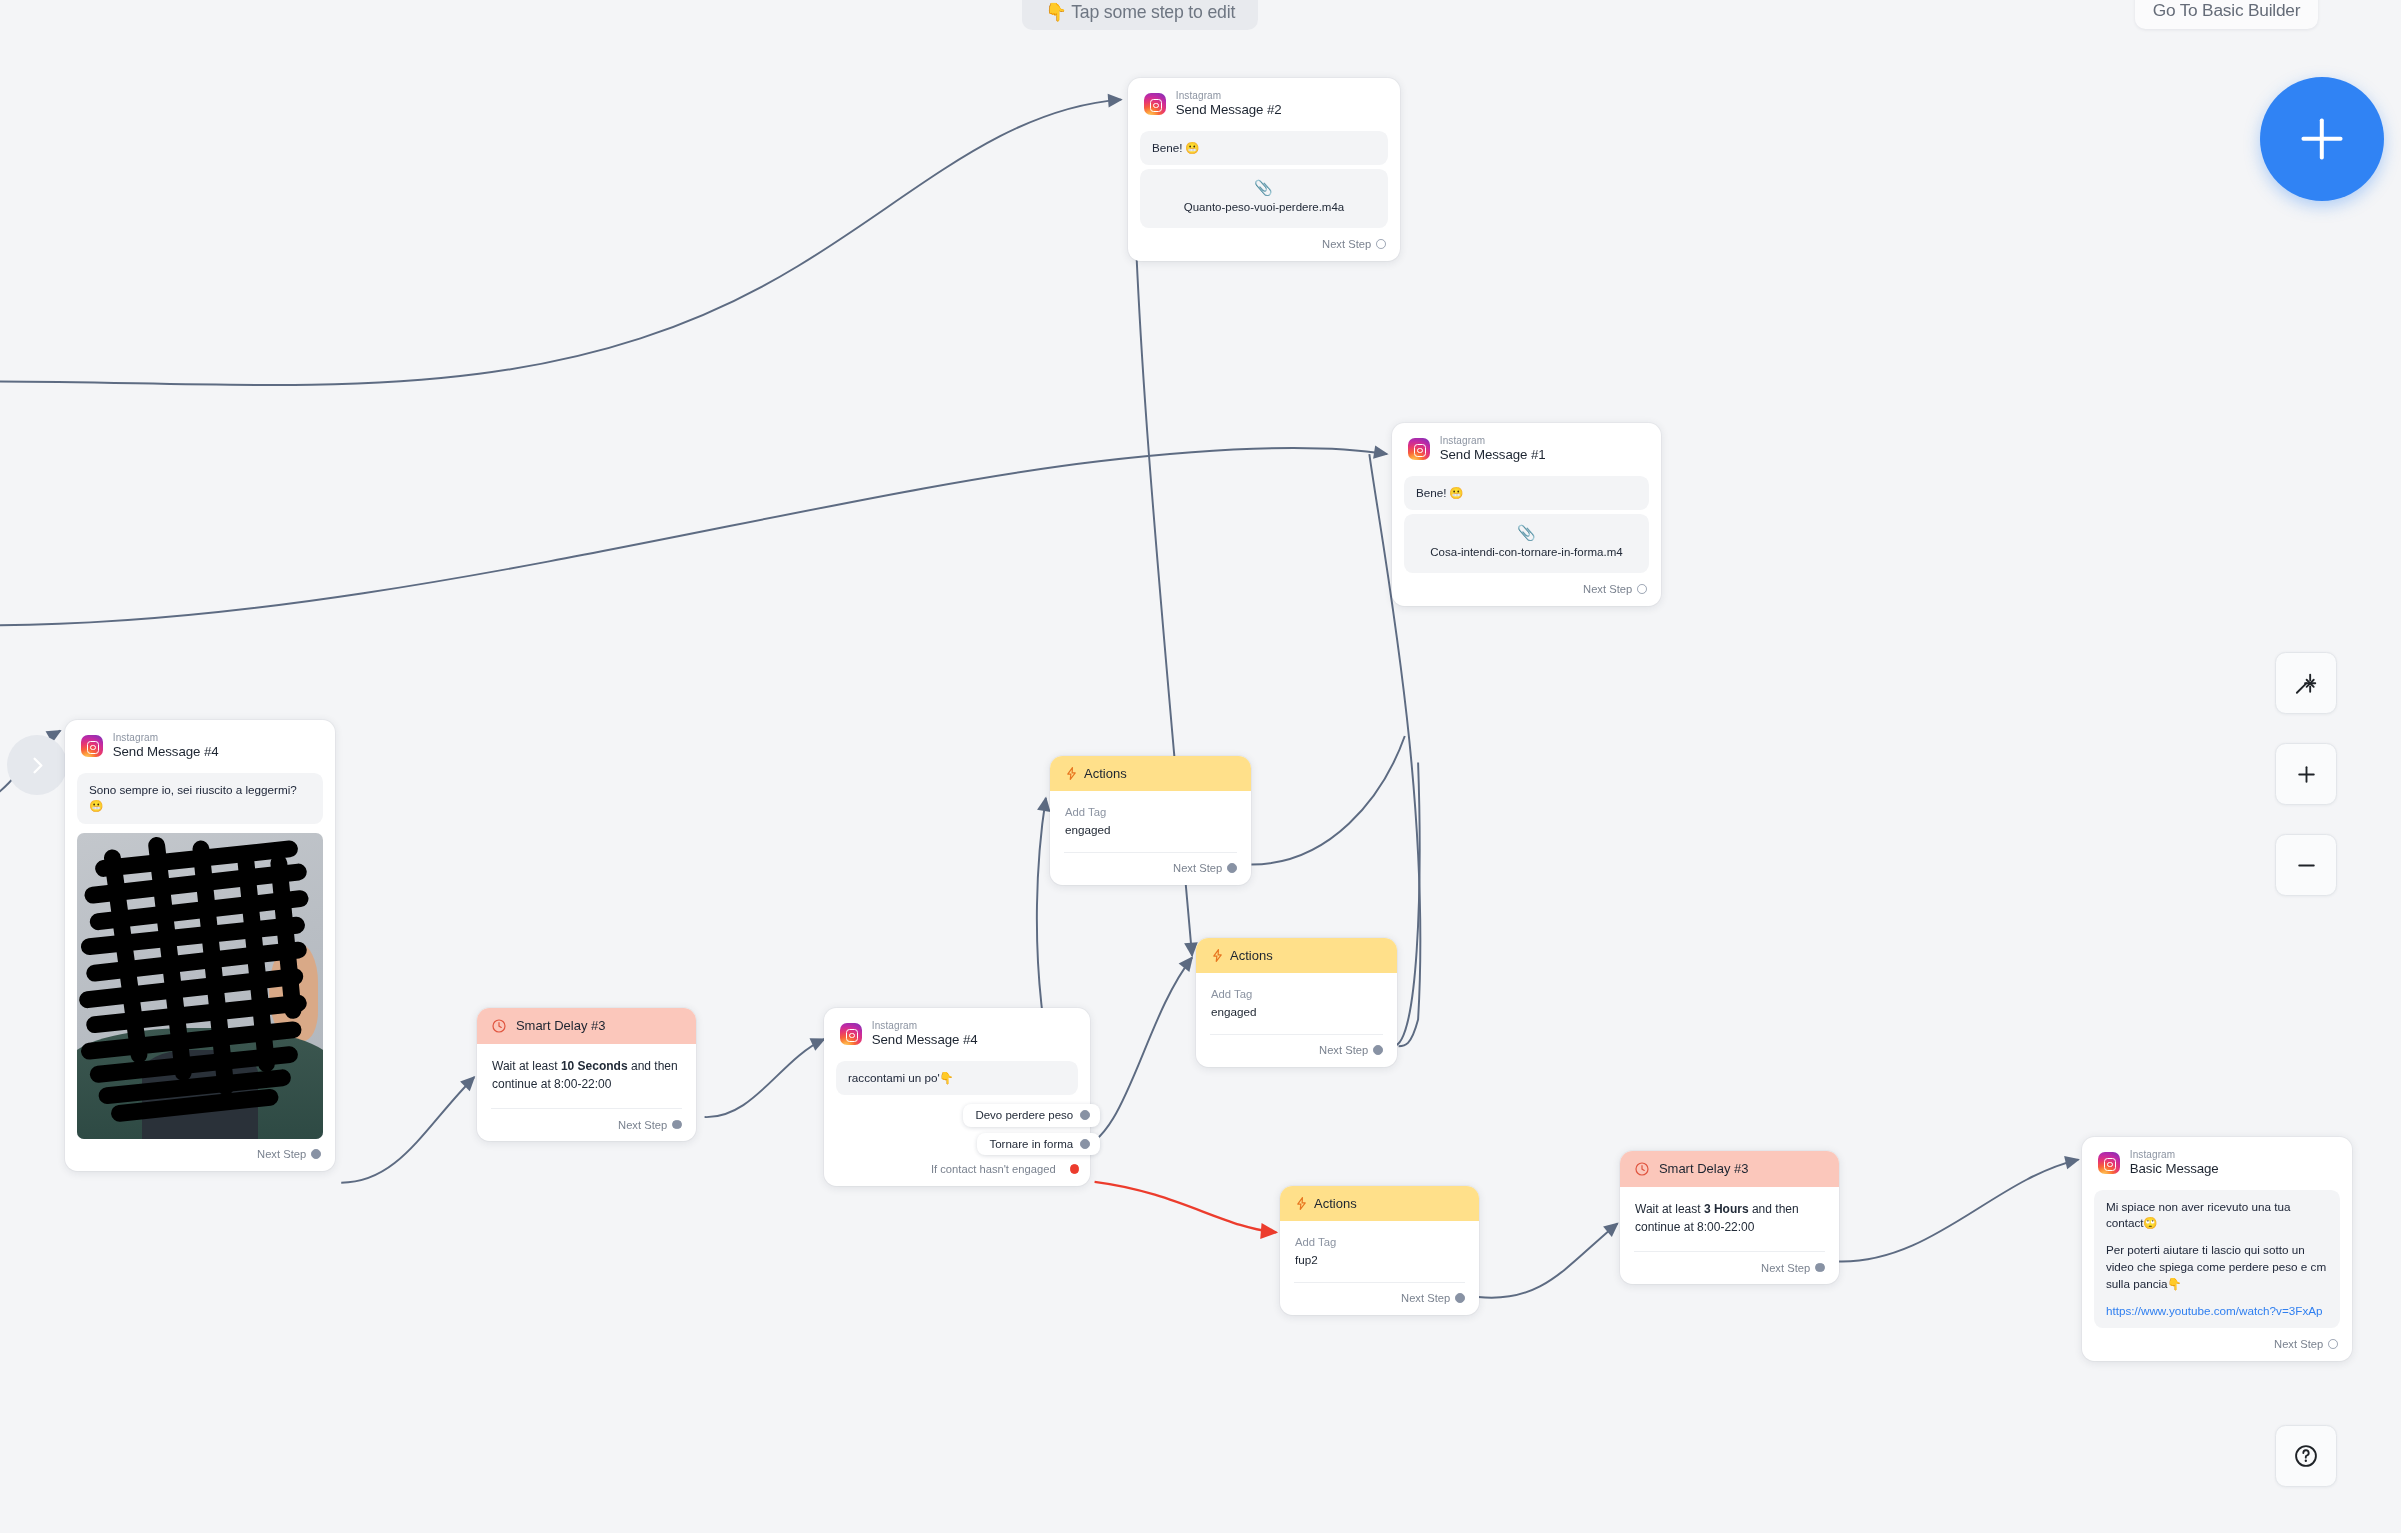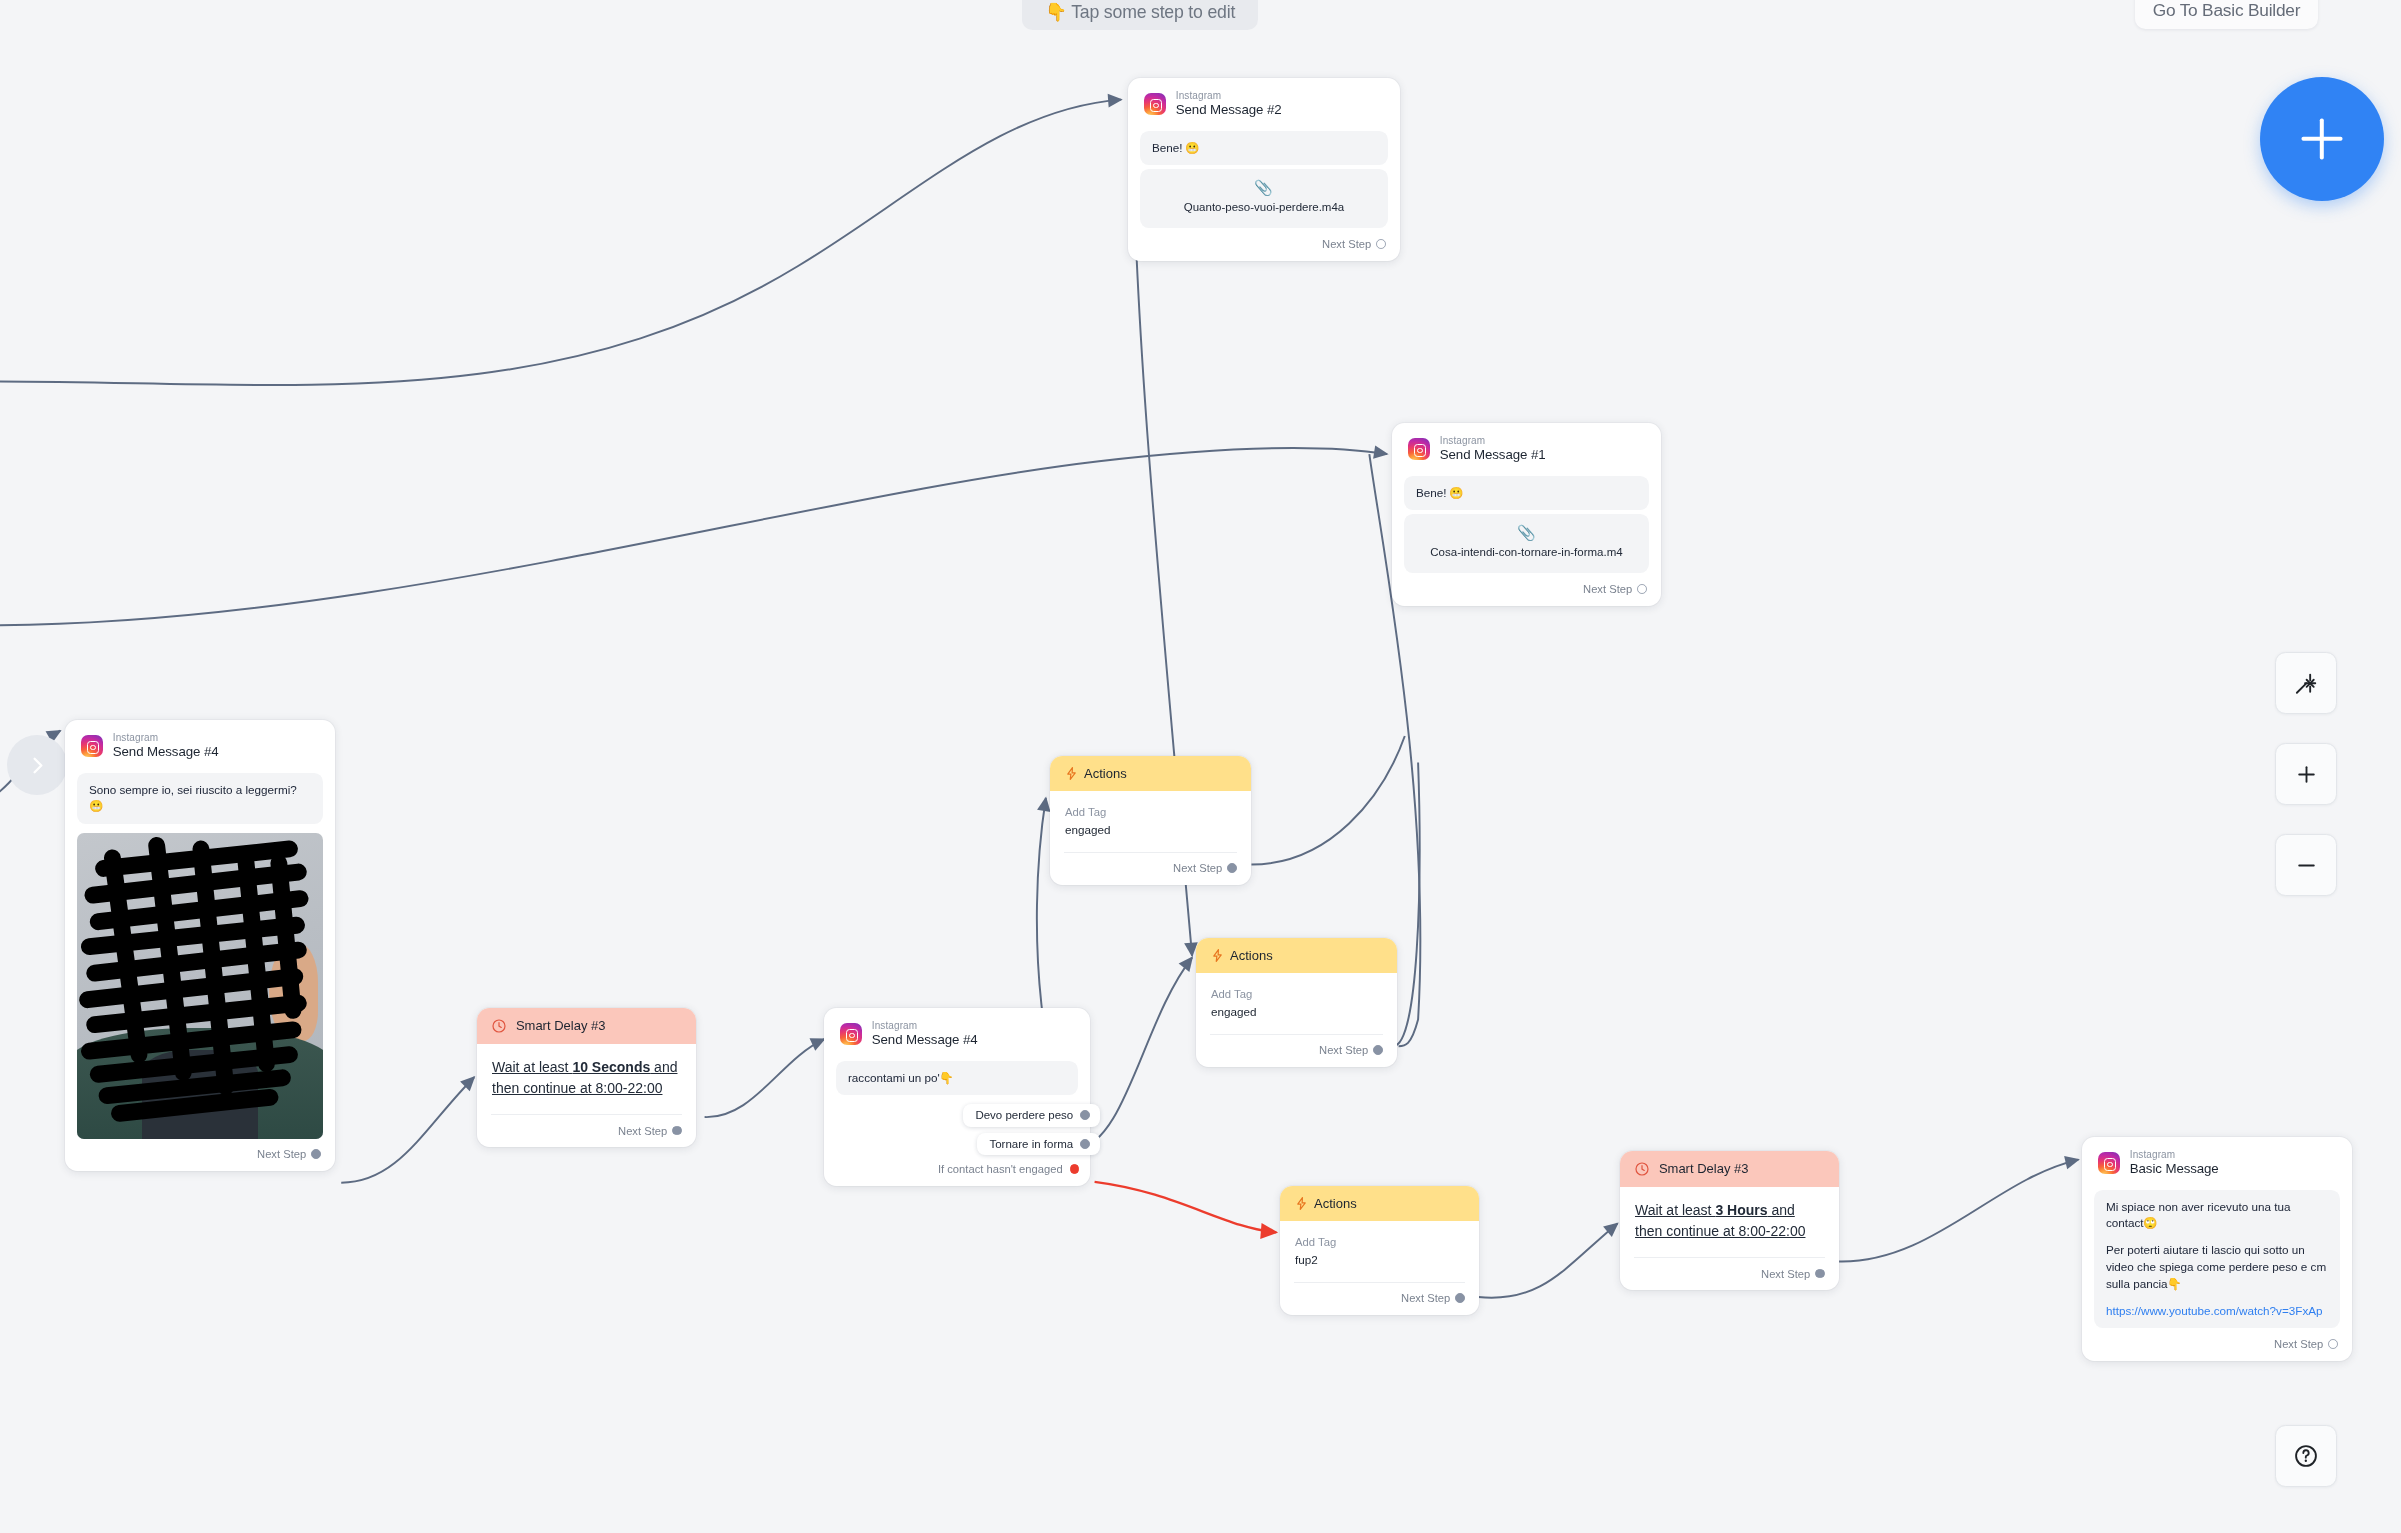--- a/index.html
+++ b/index.html
@@ -73,34 +73,34 @@
     display:flex; align-items:center; justify-content:flex-end; gap:7px;
     margin: 0 -9.8px 0 auto; width:max-content;
     background:#fff; border-radius:8px;
     box-shadow: 0 0.9px 4.4px rgba(25,35,60,.16);
     padding: 5.3px 9.8px 5.3px 12.4px;
     font-size:11.5px; color:#232b39;
     margin-bottom:6.2px;
   }
   .qr .port { background:#8892a4; border-color:#8892a4; }
   .fallback-row {
-    display:flex; align-items:center; justify-content:flex-end; gap:7px;
+    display:flex; align-items:center; justify-content:flex-end; gap:14px;
     padding: 1.8px 10.6px 10.6px 14px;
     font-size:11.2px; color:#7a828f;
   }
   .fallback-row .port { background:#ec3c2d; border-color:#ec3c2d; }
 
   
   .delay-head {
     display:flex; align-items:center; gap:8.9px;
     background:#fbc7bb; border-radius:12.4px 12.4px 0 0;
     padding: 9.8px 14px;
   }
   .delay-head .title { font-size:13px; color:#1c2430; }
-  .delay-body { padding: 13.3px 15px 3.5px 15px; font-size:14px; color:#222b38; line-height:1.5;text-decoration:underline; }
+  .delay-body { padding: 13.3px 15px 3.5px 15px; font-size:12px; color:#222b38; line-height:1.5; }
   .delay-body b { font-weight:700; }
   .hr { height:0.9px; background:#eceef1; margin: 11.5px 14px 0 14px; }
 
   
   .act-head {
     display:flex; align-items:flex-end; gap:5px;
     background:#ffe08a; border-radius:12.4px 12.4px 0 0;
     padding: 9.8px 14px;
   }
   .act-head .title { font-size:13px; color:#1c2430; }

